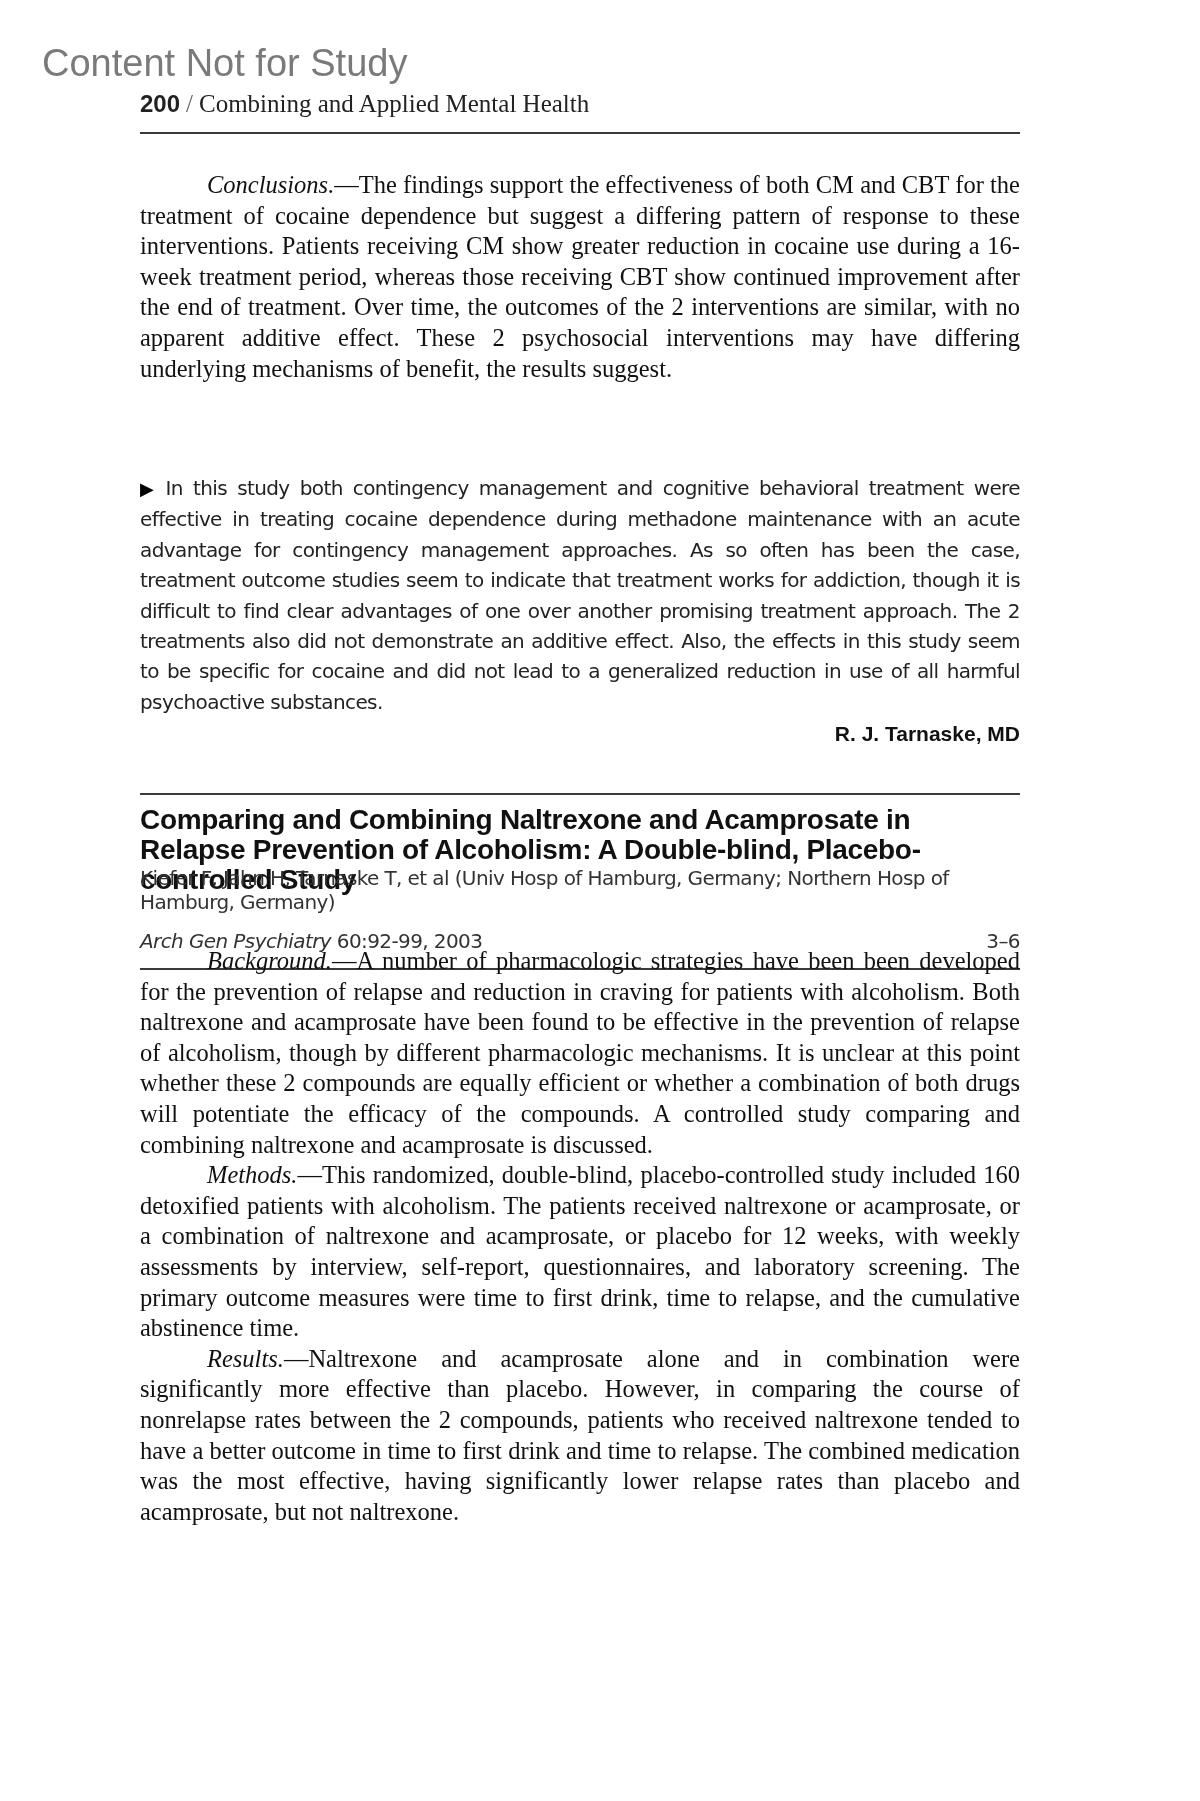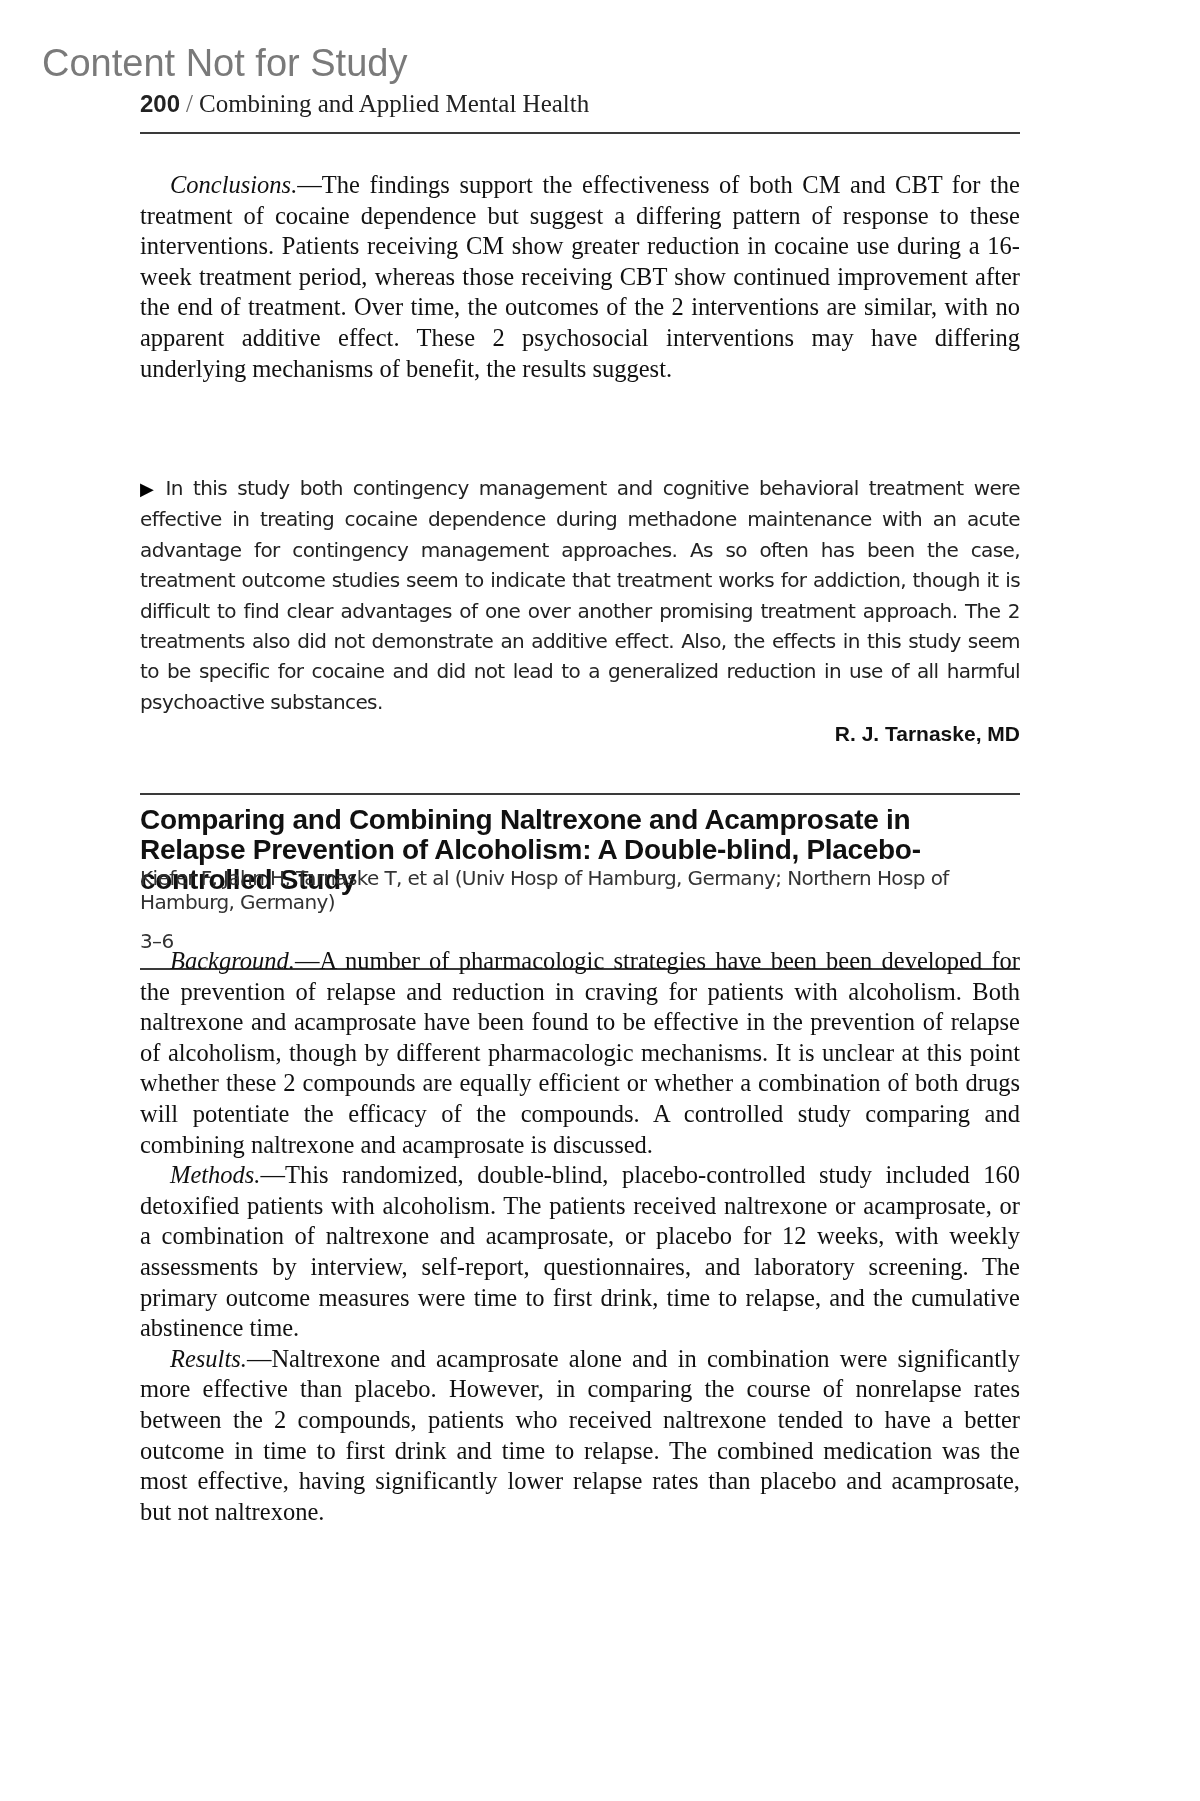--- a/index.html
+++ b/index.html
@@ -22,21 +22,21 @@
     position: absolute; left: 140px; width: 880px; height: 0;
     border-top: 2px solid #3a3a3a;
   }
 
   .serif-block {
     position: absolute; left: 140px; width: 880px;
     font-family: "Liberation Serif", serif; font-size: 24.5px; line-height: 30.6px;
     text-align: justify; color: #111;
   }
   .serif-block p { margin: 0; text-indent: 30px; }
-  .serif-block em { font-style: italic; }
+  .serif-block em { font-style: italic; margin-left: 37px; }
 
   .comment {
     position: absolute; left: 140px; width: 880px; top: 448px;
     font-family: "DejaVu Sans", sans-serif; font-size: 20px; line-height: 30.4px;
     text-align: justify; color: #222; letter-spacing: -0.6px; margin-top: 25px;
   }
   .comment .arrow { font-size: 18px; margin-right: 8px; color: #000; }
 
   .signature {
     position: absolute; right: 180px; top: 722px;
@@ -77,20 +77,21 @@
   <span class="arrow">▶</span><span>In this study both contingency management and cognitive behavioral treatment were effective in treating cocaine dependence during methadone maintenance with an acute advantage for contingency management approaches. As so often has been the case, treatment outcome studies seem to indicate that treatment works for addiction, though it is difficult to find clear advantages of one over another promising treatment approach. The 2 treatments also did not demonstrate an additive effect. Also, the effects in this study seem to be specific for cocaine and did not lead to a generalized reduction in use of all harmful psychoactive substances.</span>
 </div>
 
 <div class="signature">R. J. Tarnaske, MD</div>
 
 <div class="rule" style="top:793px;"></div>
 
 <div class="article-title">Comparing and Combining Naltrexone and Acamprosate in Relapse Prevention of Alcoholism: A Double-blind, Placebo-controlled Study</div>
 <div class="article-authors">Kiefer F, Jahn H, Tarnaske T, et al (Univ Hosp of Hamburg, Germany; Northern Hosp of Hamburg, Germany)</div>
 <div class="article-source">
+  <span><span class="journal">Arch Gen Psychiatry</span><span> 60:92-99, 2003</span></span>
   <span>3–6</span>
 </div>
 
 <div class="rule" style="top:968px;"></div>
 
 <div class="serif-block" style="top:946px;">
   <p><em>Background.</em><span>—A number of pharmacologic strategies have been been developed for the prevention of relapse and reduction in craving for patients with alcoholism. Both naltrexone and acamprosate have been found to be effective in the prevention of relapse of alcoholism, though by different pharmacologic mechanisms. It is unclear at this point whether these 2 compounds are equally efficient or whether a combination of both drugs will potentiate the efficacy of the compounds. A controlled study comparing and combining naltrexone and acamprosate is discussed.</span></p>
   <p><em>Methods.</em><span>—This randomized, double-blind, placebo-controlled study included 160 detoxified patients with alcoholism. The patients received naltrexone or acamprosate, or a combination of naltrexone and acamprosate, or placebo for 12 weeks, with weekly assessments by interview, self-report, questionnaires, and laboratory screening. The primary outcome measures were time to first drink, time to relapse, and the cumulative abstinence time.</span></p>
   <p><em>Results.</em><span>—Naltrexone and acamprosate alone and in combination were significantly more effective than placebo. However, in comparing the course of nonrelapse rates between the 2 compounds, patients who received naltrexone tended to have a better outcome in time to first drink and time to relapse. The combined medication was the most effective, having significantly lower relapse rates than placebo and acamprosate, but not naltrexone.</span></p>
 </div>

